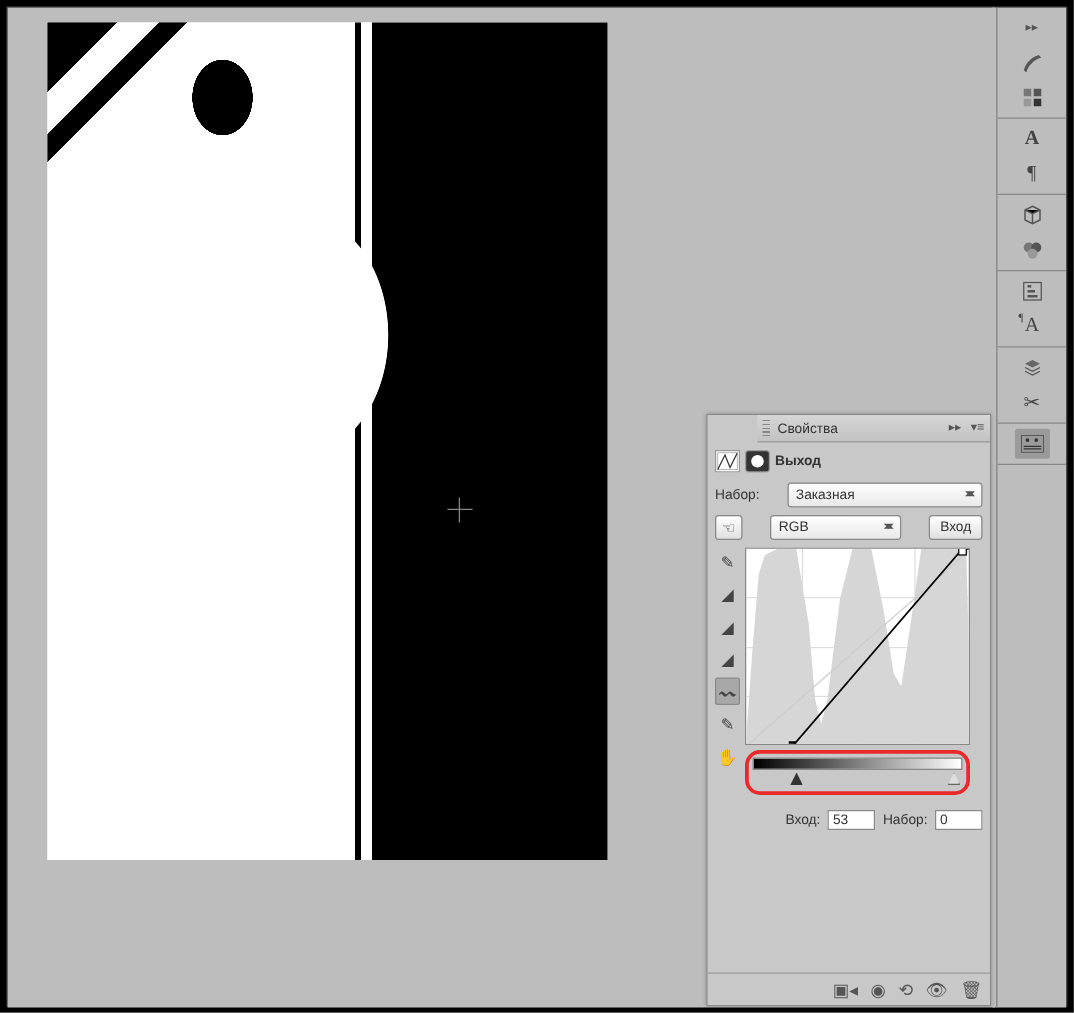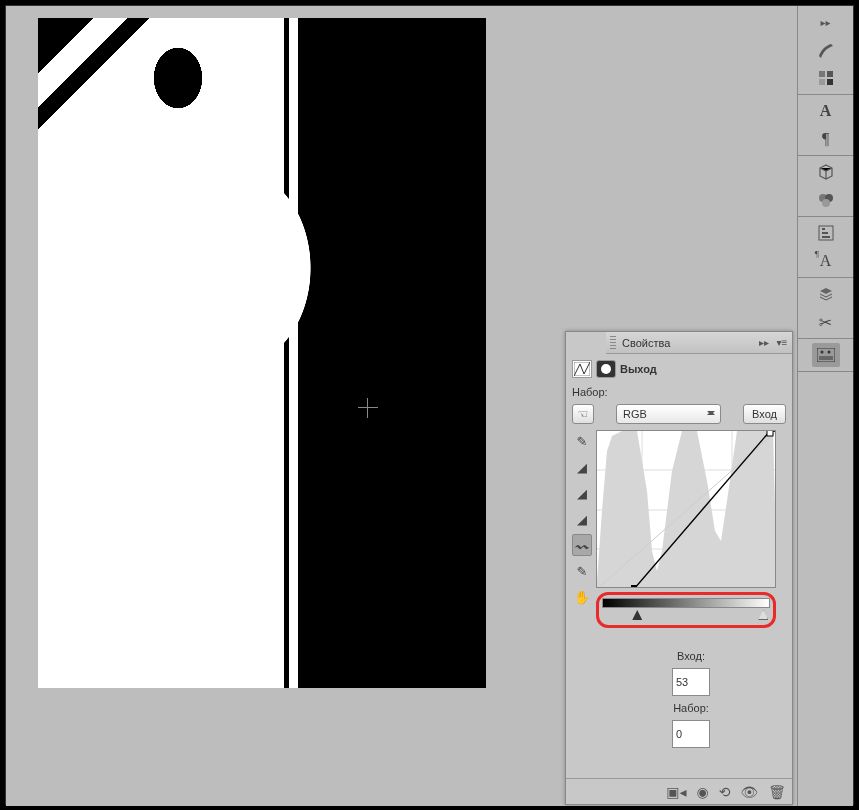--- a/index.html
+++ b/index.html
@@ -209,26 +209,25 @@
   .slider-handle {
     position: absolute; top: 0;
     width: 10px; height: 10px;
     background: #333;
     transform: translateX(-50%);
     clip-path: polygon(50% 0, 100% 100%, 0 100%);
   }
   .slider-handle.white { background: #ddd; border: 1px solid #666; }
 
   .io-row {
-    display: flex; align-items: center; gap: 6px; margin-top: 22px;
+    display: flex; align-items: center; gap: 6px; margin-top: 12px;
     justify-content: flex-end;
-    flex-direction: column;
   }
   .num-input {
-    width: 38px; height: 28px;
+    width: 38px; height: 16px;
     background: #fff; border: 1px solid #8a8a8a;
     font-size: 11px; padding: 0 3px;
     display: inline-flex; align-items: center;
   }
 
   .panel-footer {
     height: 26px; border-top: 1px solid #999;
     padding: 0 6px;
     display: flex; align-items: center; justify-content: flex-end; gap: 10px;
     color: #555; font-size: 14px;
@@ -335,20 +334,23 @@
             </svg>
         </span>
         <span class="pt-icon mask">
             <span class="round-mask"></span>
           </span>
         <span class="pt-text">Выход</span>
       </div>
 
       <div class="row">
         <span class="label">Набор:</span>
+        <div class="select">
+          <span>Заказная</span>
+        </div>
       </div>
 
       <div class="row">
         <div class="finger-btn">☜</div>
         <div class="select">
           <span>RGB</span>
         </div>
         <div class="btn-small">
           <span>Вход</span>
         </div>

